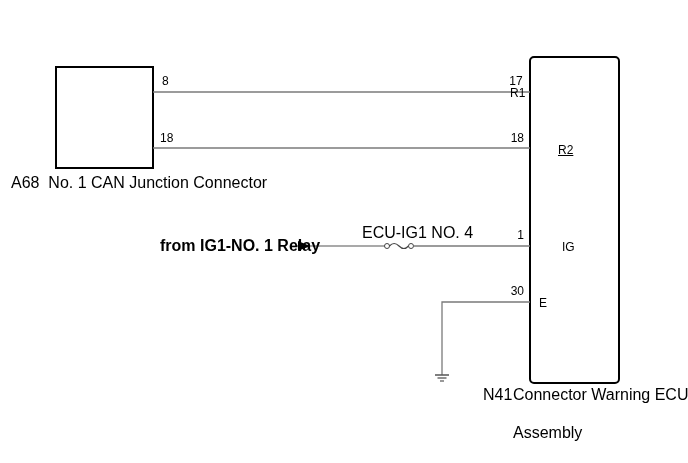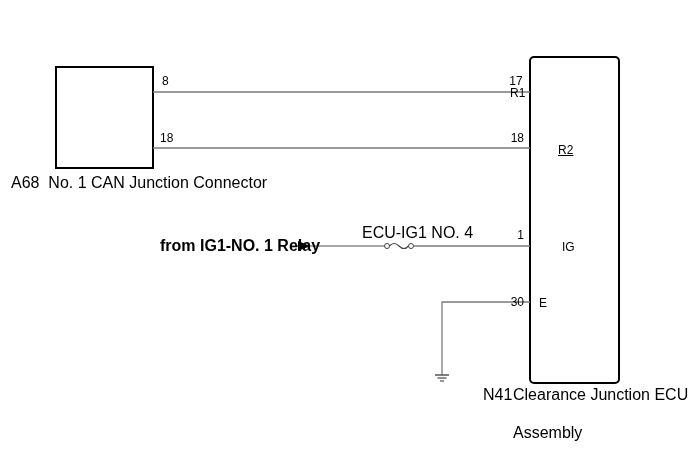--- a/index.html
+++ b/index.html
@@ -40,25 +40,25 @@
 
 <span class="pinlbl" style="left:162px;top:74px;">8</span>
 <span class="pinlbl" style="left:160px;top:131px;">18</span>
 <div class="lbl" style="left:11px;top:176px;">
   <span>A68</span>&nbsp; <span>No. 1 CAN Junction Connector</span>
 </div>
 
 <span class="pinlbl" style="left:508px;top:74px;width:16px;text-align:center;">17</span>
 <span class="pinlbl" style="left:508px;top:131px;width:16px;text-align:right;">18</span>
 <span class="pinlbl" style="left:508px;top:228px;width:16px;text-align:right;">1</span>
-<span class="pinlbl" style="left:504px;top:295px;width:20px;text-align:right;">30</span>
+<span class="pinlbl" style="left:504px;top:284px;width:20px;text-align:right;">30</span>
 
 <span class="pinlbl" style="left:510px;top:86px;">R1</span>
 <span class="pinlbl" style="left:558px;top:143px;text-decoration:underline;">R2</span>
 <span class="pinlbl" style="left:538px;top:240px;margin-left:24px;">IG</span>
 <span class="pinlbl" style="left:539px;top:296px;">E</span>
 
 <span class="lbl" style="left:160px;top:239px;font-weight:bold;">from IG1-NO. 1 Relay</span>
 <span class="lbl" style="left:354px;top:226px;margin-left:8px;">ECU-IG1 NO. 4</span>
 
 <span class="lbl" style="left:483px;top:388px;">N41</span>
-<span class="lbl" style="left:513px;top:388px;">Clearance Junction ECU</span>
+<span class="lbl" style="left:513px;top:388px;">Connector Warning ECU</span>
 <span class="lbl" style="left:513px;top:402px;margin-top:24px;">Assembly</span>
 
 </body></html>

